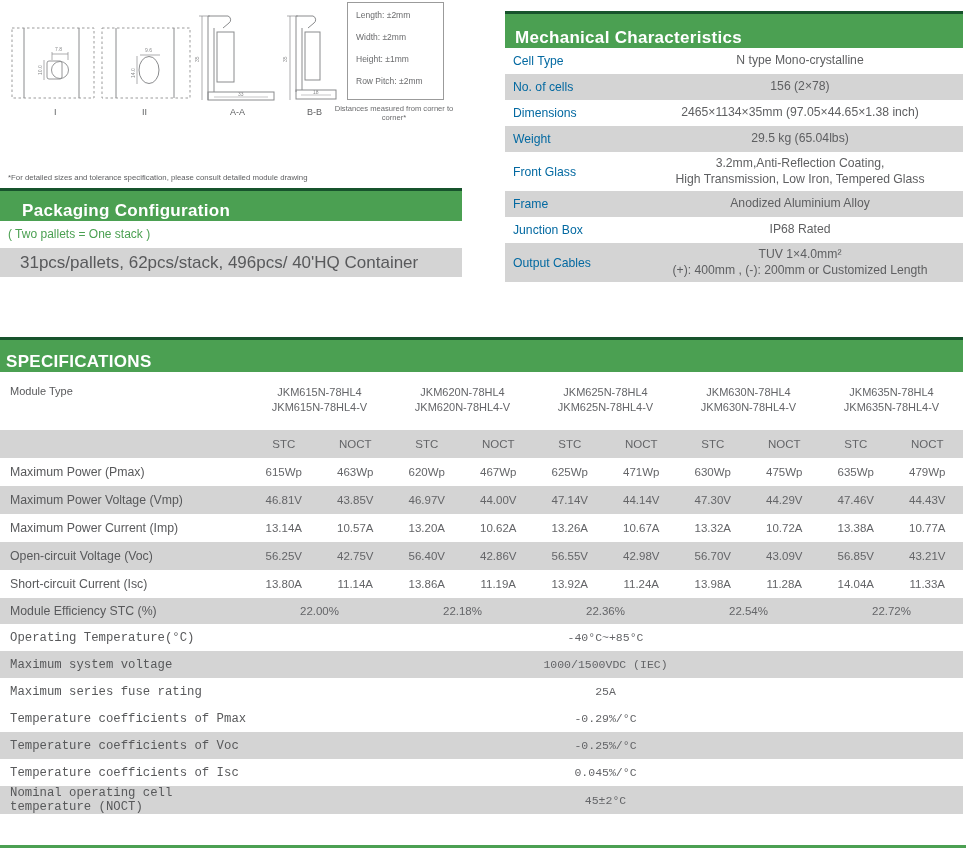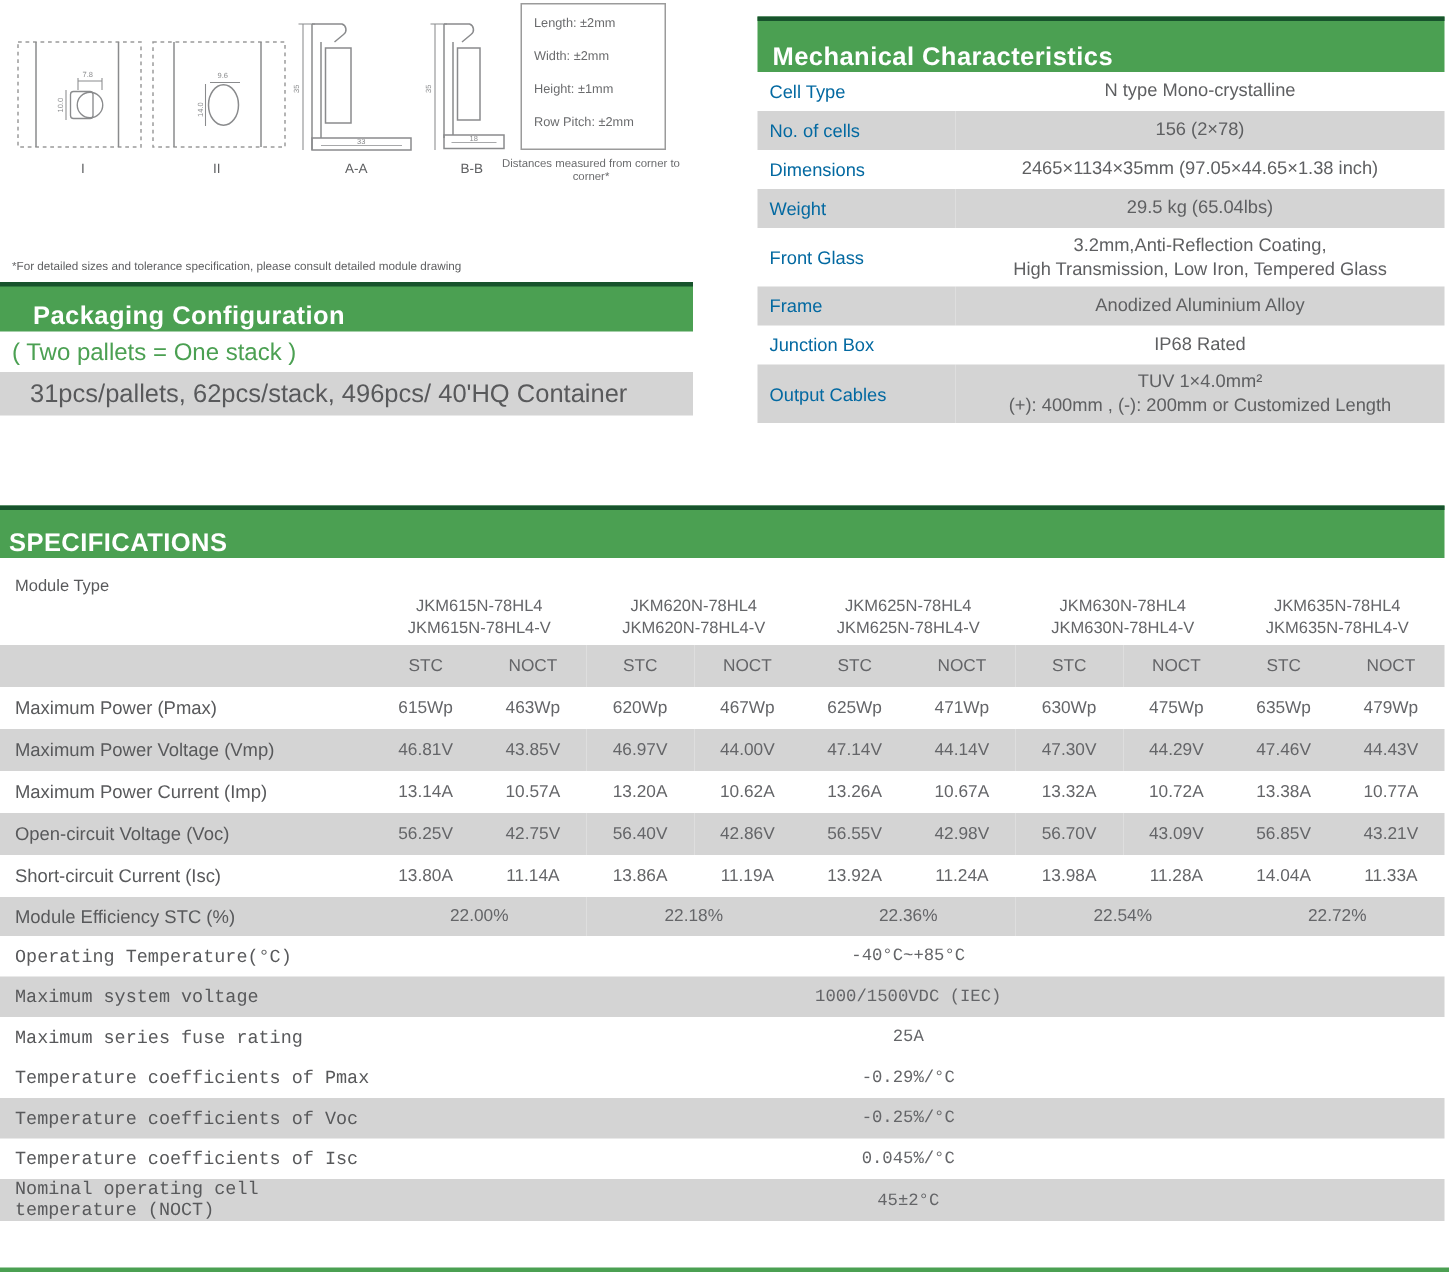--- a/index.html
+++ b/index.html
@@ -15,21 +15,21 @@
   .drawings-svg { position: absolute; left: 2px; top: 2px; }
   .tol-box { position: absolute; left: 347px; top: 2px; width: 97px; height: 98px;
              border: 1px solid #9b9b9b; padding: 7px 0 0 8px; }
   .tol-box div { font-size: 8.5px; color: #6a6b6d; margin-bottom: 12px; }
   .dist-note { position: absolute; left: 330px; top: 104px; width: 128px; text-align: center;
                font-size: 7.6px; line-height: 9px; color: #6a6b6d; }
   .footnote { position: absolute; left: 8px; top: 173px; font-size: 7.8px; color: #5f6062; }
 
   
   .pkg-header { left: 0; top: 188px; width: 462px; height: 33px; padding-left: 22px; }
-  .pkg-sub { position: absolute; left: 8px; top: 227px; font-size: 16px; color: #4ba052; text-align: center; }
+  .pkg-sub { position: absolute; left: 8px; top: 227px; font-size: 12px; color: #4ba052; text-align: center; }
   .pkg-detail { position: absolute; left: 0; top: 248px; width: 462px; height: 29px;
                 background: #d4d4d4; display: flex; align-items: center; padding-left: 20px;
                 font-size: 17px; color: #58595b; }
 
   
   .mech-header { left: 505px; top: 11px; width: 458px; height: 37px; padding-left: 10px; }
   .mech-table { position: absolute; left: 505px; top: 48px; width: 458px;
                 border-collapse: collapse; table-layout: fixed; }
   .mech-table tr { height: 26px; }
   .mech-table tr.tall { height: 39px; }
@@ -38,21 +38,21 @@
   .mech-table .mlabel { width: 132px; padding-left: 8px; text-align: left; }
   .mech-table .mvalue { text-align: center; line-height: 1.3; color: #5e5f61; }
 
   
   .spec-header { left: 0; top: 337px; width: 963px; height: 35px; padding-left: 6px; }
   .spec-table { position: absolute; left: 0; top: 372px; width: 963px;
                 border-collapse: collapse; table-layout: fixed; }
   .spec-table td { padding: 0; text-align: center; font-size: 11.5px; color: #646568; }
   .spec-table td.slabel { text-align: left; padding-left: 10px; font-size: 12.3px; color: #58595b; }
   .spec-table tr.module-row { height: 58px; }
-  .spec-table tr.module-row td { vertical-align: bottom; padding-bottom: 4px;
+  .spec-table tr.module-row td { vertical-align: bottom; padding-bottom: 16px;
                                  font-size: 11px; line-height: 14.5px; }
   .spec-table tr.module-row td.slabel { vertical-align: top; padding-top: 12px; }
   .spec-table tr.cond-row { height: 28px; }
   .spec-table tr.erow { height: 28px; }
   .spec-table tr.effrow { height: 26px; }
   .spec-table tr.srow { height: 27px; font-family: Liberation Mono, monospace; }
 
   .bottom-rule { position: absolute; left: 0; top: 845px; width: 966px; height: 3px; background: #4ba052; }
 
   svg text { font-family: "Liberation Sans", sans-serif; fill: #8a8b8d; }

